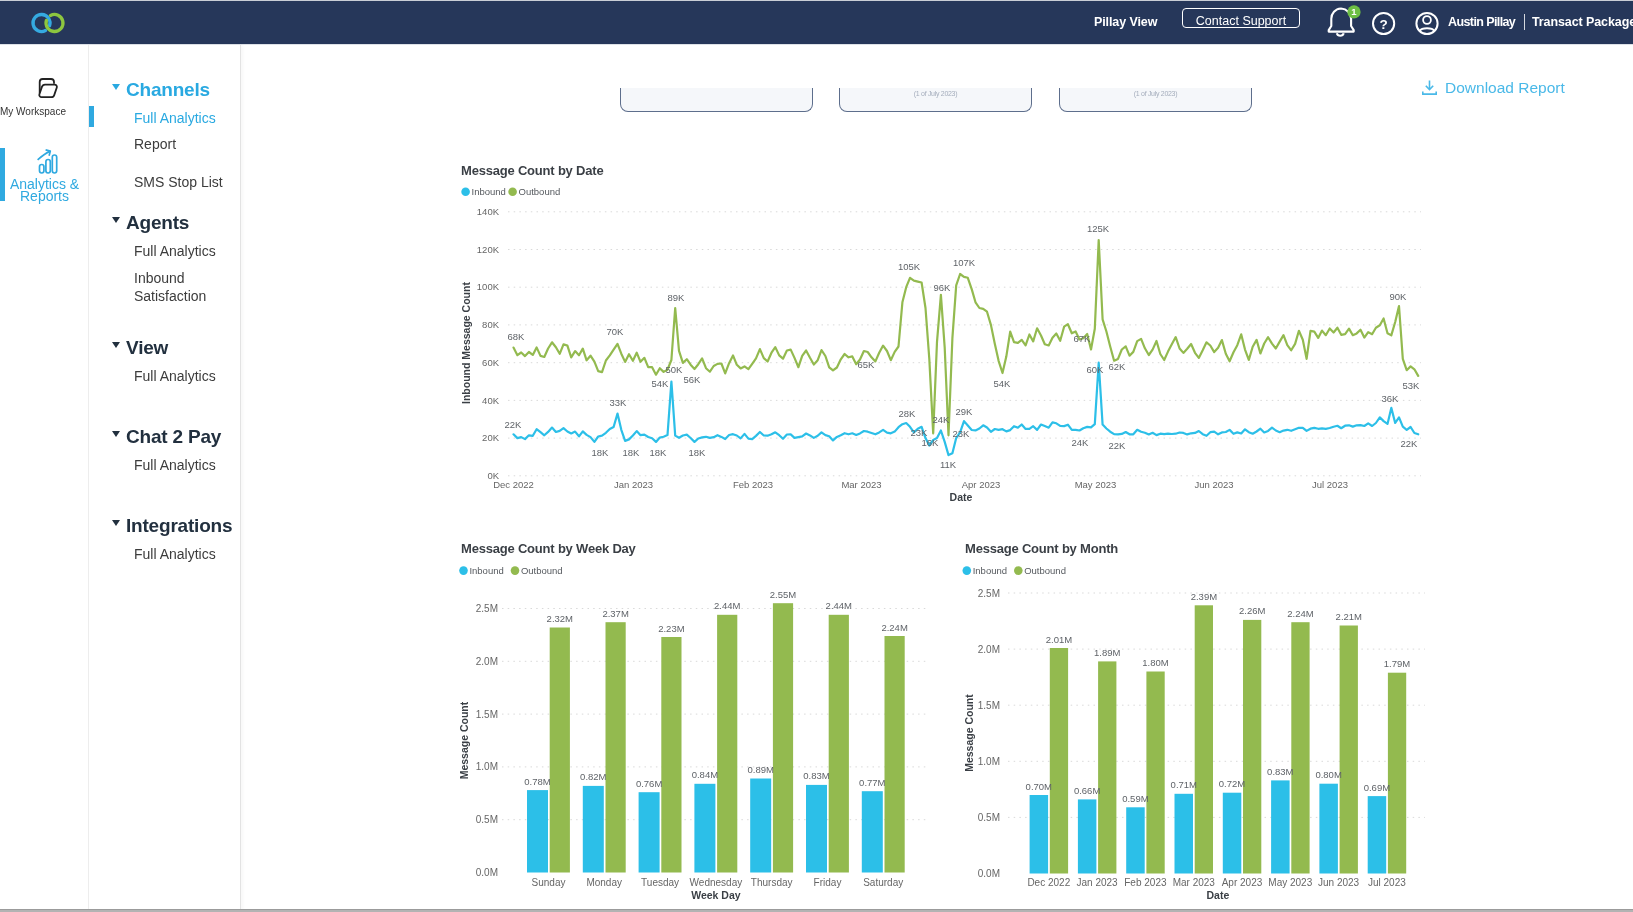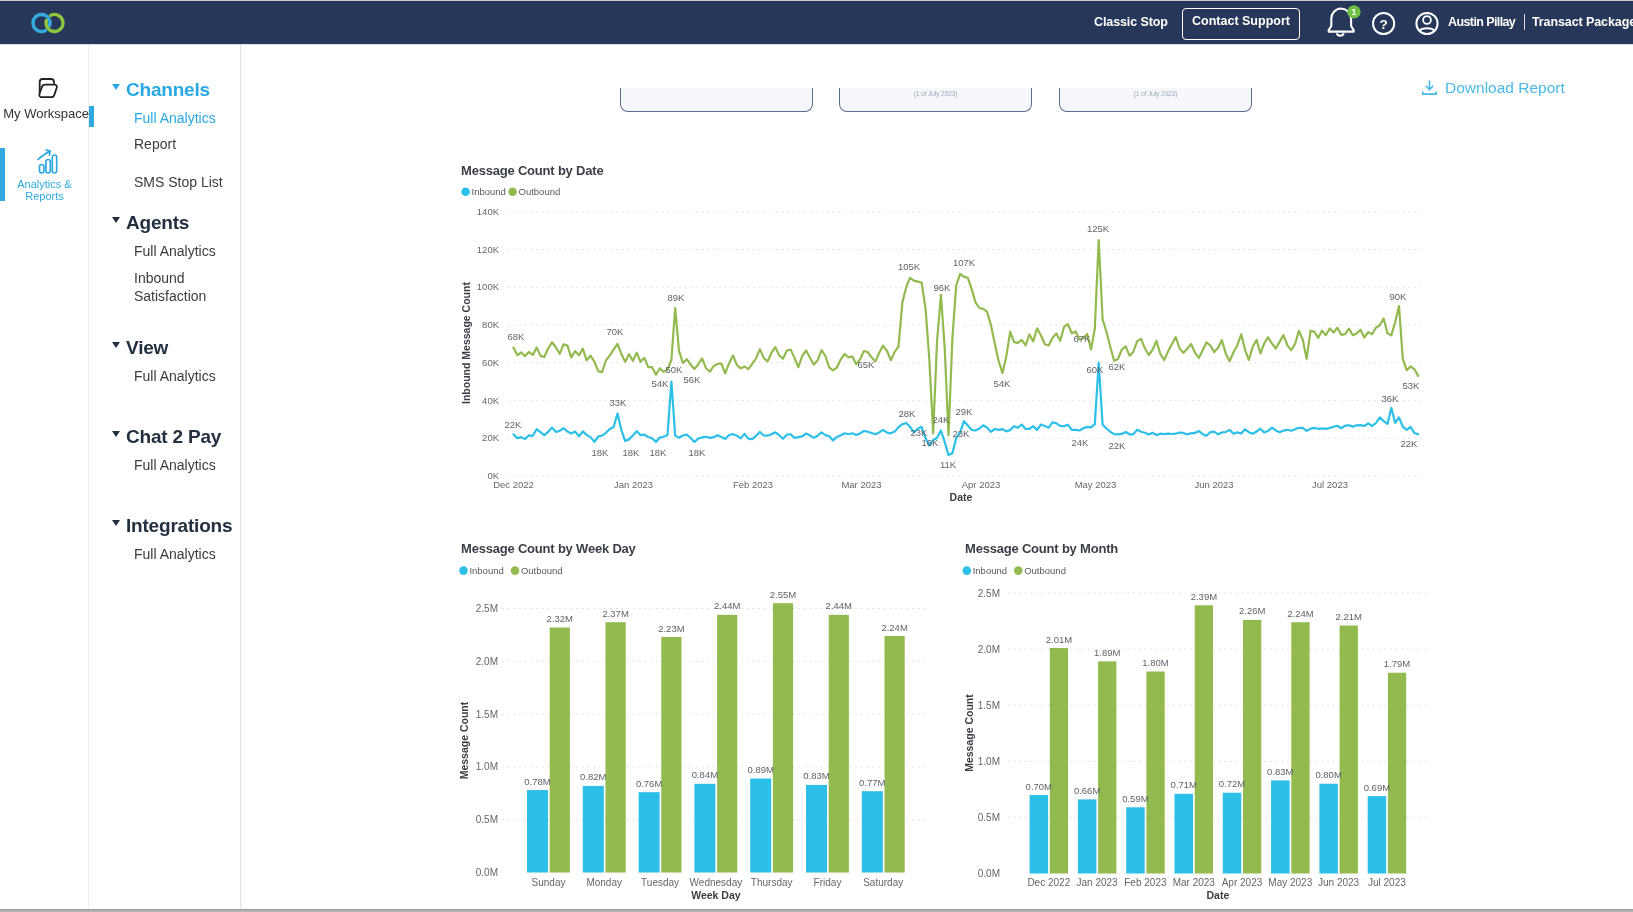--- a/index.html
+++ b/index.html
@@ -4,26 +4,26 @@
 *{margin:0;padding:0;box-sizing:border-box}
 html,body{width:1633px;height:912px;overflow:hidden;background:#fff;font-family:"Liberation Sans",sans-serif}
 .abs{position:absolute}
 #topline{left:0;top:0;width:1633px;height:1px;background:#c9ced6}
 #nav{left:0;top:1px;width:1633px;height:43px;background:#26375a}
 #navline{left:0;top:44px;width:1633px;height:1px;background:#dde1e7}
 #iconcol{left:0;top:45px;width:89px;height:867px;background:#fff;border-right:1px solid #ededed}
 #menucol{left:89px;top:45px;width:152px;height:867px;background:#fff;border-right:1px solid #e3e3e3;box-shadow:2px 0 3px rgba(0,0,0,.03)}
 .nvtext{color:#fff;font-weight:bold;font-size:12.5px;white-space:nowrap;letter-spacing:-.1px}
 #classic{left:1094px;top:15px}
-#csbtn{left:1182px;top:8px;width:118px;height:32px;border:1.5px solid #fff;border-radius:4px;color:#fff;font-size:12.5px;font-weight:bold;text-align:center;line-height:25px;white-space:nowrap}
+#csbtn{left:1182px;top:8px;width:118px;height:20px;border:1.5px solid #fff;border-radius:4px;color:#fff;font-size:12.5px;font-weight:normal;text-align:center;line-height:25px;white-space:nowrap}
 #austin{left:1448px;top:15px;letter-spacing:-.6px}
 #sep{left:1524px;top:14px;width:1px;height:16px;background:rgba(255,255,255,.8)}
 #transact{left:1532px;top:15px}
-.mwlab{left:0;top:106px;width:89px;text-align:right;font-size:13px;color:#333}
-.arlab{left:0;top:179px;width:89px;text-align:center;font-size:11px;color:#2fa9e0;line-height:11.5px}
+.mwlab{left:0;top:106px;width:89px;text-align:left;font-size:10px;color:#333}
+.arlab{left:0;top:179px;width:89px;text-align:center;font-size:14px;color:#2fa9e0;line-height:11.5px}
 #arbar{left:0;top:148px;width:5px;height:53px;background:#2fa9e0}
 #fabar{left:89px;top:106px;width:5px;height:21px;background:#2fa9e0}
 .sechead{left:37px;font-size:19px;font-weight:bold;color:#22303f;white-space:nowrap;letter-spacing:-.2px}
 .tri{left:23px;width:0;height:0;border-left:4.5px solid transparent;border-right:4.5px solid transparent;border-top:6px solid #22303f}
 .tri.b{border-top-color:#29a9e1}
 .mitem{left:45px;font-size:14px;color:#3c3c3c;white-space:nowrap}
 .blue{color:#29a9e1}
 .fbox{top:88px;height:24px;background:#f5f7fa;border:1.4px solid #5d6e8c;border-top:none;border-radius:0 0 8px 8px}
 .fboxtext{width:100%;text-align:center;font-size:7px;color:#a4adbc;margin-top:2px;letter-spacing:-.3px}
 #dl{left:1421px;top:79px;color:#4ab9e8;font-size:15.5px}
@@ -46,21 +46,21 @@
 <path d="M1341 7.5 c-5.8 .4 -9.7 4.8 -9.7 10.3 v7.2 l-2.6 4.1 v1.5 h25 v-1.5 l-2.6 -4.1 v-7.2 c0 -5.5 -4.3 -9.9 -10.1 -10.3" fill="none" stroke="#fff" stroke-width="2.1" stroke-linejoin="round"></path>
 <path d="M1336.8 32.2 a3.6 3.6 0 0 0 6.9 0" fill="none" stroke="#fff" stroke-width="2.1"></path>
 <circle cx="1354" cy="10.9" r="6.6" fill="#6dbf44"></circle>
 <text x="1354" y="14.2" text-anchor="middle" font-size="9.5" font-weight="bold" fill="#fff">1</text>
 <circle cx="1383.6" cy="22.5" r="10.6" fill="none" stroke="#fff" stroke-width="2"></circle>
 <text x="1383.6" y="27.5" text-anchor="middle" font-size="13.5" font-weight="bold" fill="#fff">?</text>
 <circle cx="1427" cy="22.5" r="10.6" fill="none" stroke="#fff" stroke-width="2"></circle>
 <circle cx="1427" cy="19" r="3.9" fill="none" stroke="#fff" stroke-width="1.8"></circle>
 <path d="M1419.6 30.1 c2.2 -3.8 12.6 -3.8 14.8 0" fill="none" stroke="#fff" stroke-width="1.8"></path>
 </svg>
-<div id="classic" class="abs nvtext">Classic Stop</div>
+<div id="classic" class="abs nvtext">Pillay View</div>
 <div id="csbtn" class="abs">Contact Support</div>
 <div id="austin" class="abs nvtext">Austin Pillay</div>
 <div id="sep" class="abs"></div>
 <div id="transact" class="abs nvtext">Transact Package</div>
 <div id="navline" class="abs"></div>
 <div id="iconcol" class="abs"></div>
 <div id="menucol" class="abs"></div>
 <svg class="abs" style="left:0;top:45px" width="240" height="260">
 <path d="M39.7 48 v-11 a3 3 0 0 1 3 -3 h8.3 a3 3 0 0 1 3 3 v1.7" fill="none" stroke="#222" stroke-width="1.8"></path>
 <path d="M54.6 39.6 a2.3 2.3 0 0 1 2.2 3 l-2.5 7.3 a3.3 3.3 0 0 1 -3.1 2.3 h-9.6 a2.3 2.3 0 0 1 -2.2 -3 l2.5 -7.3 a3.3 3.3 0 0 1 3.1 -2.3 z" fill="#fff" stroke="#222" stroke-width="1.8"></path>

